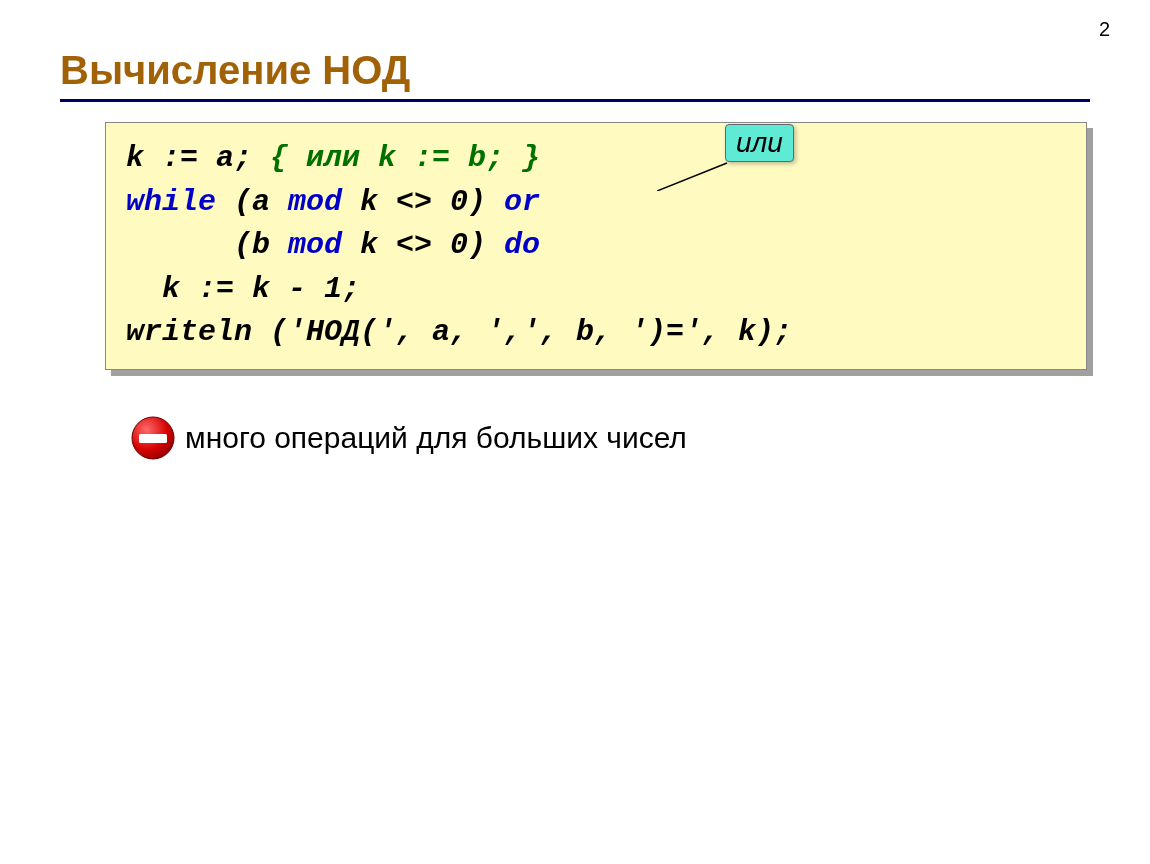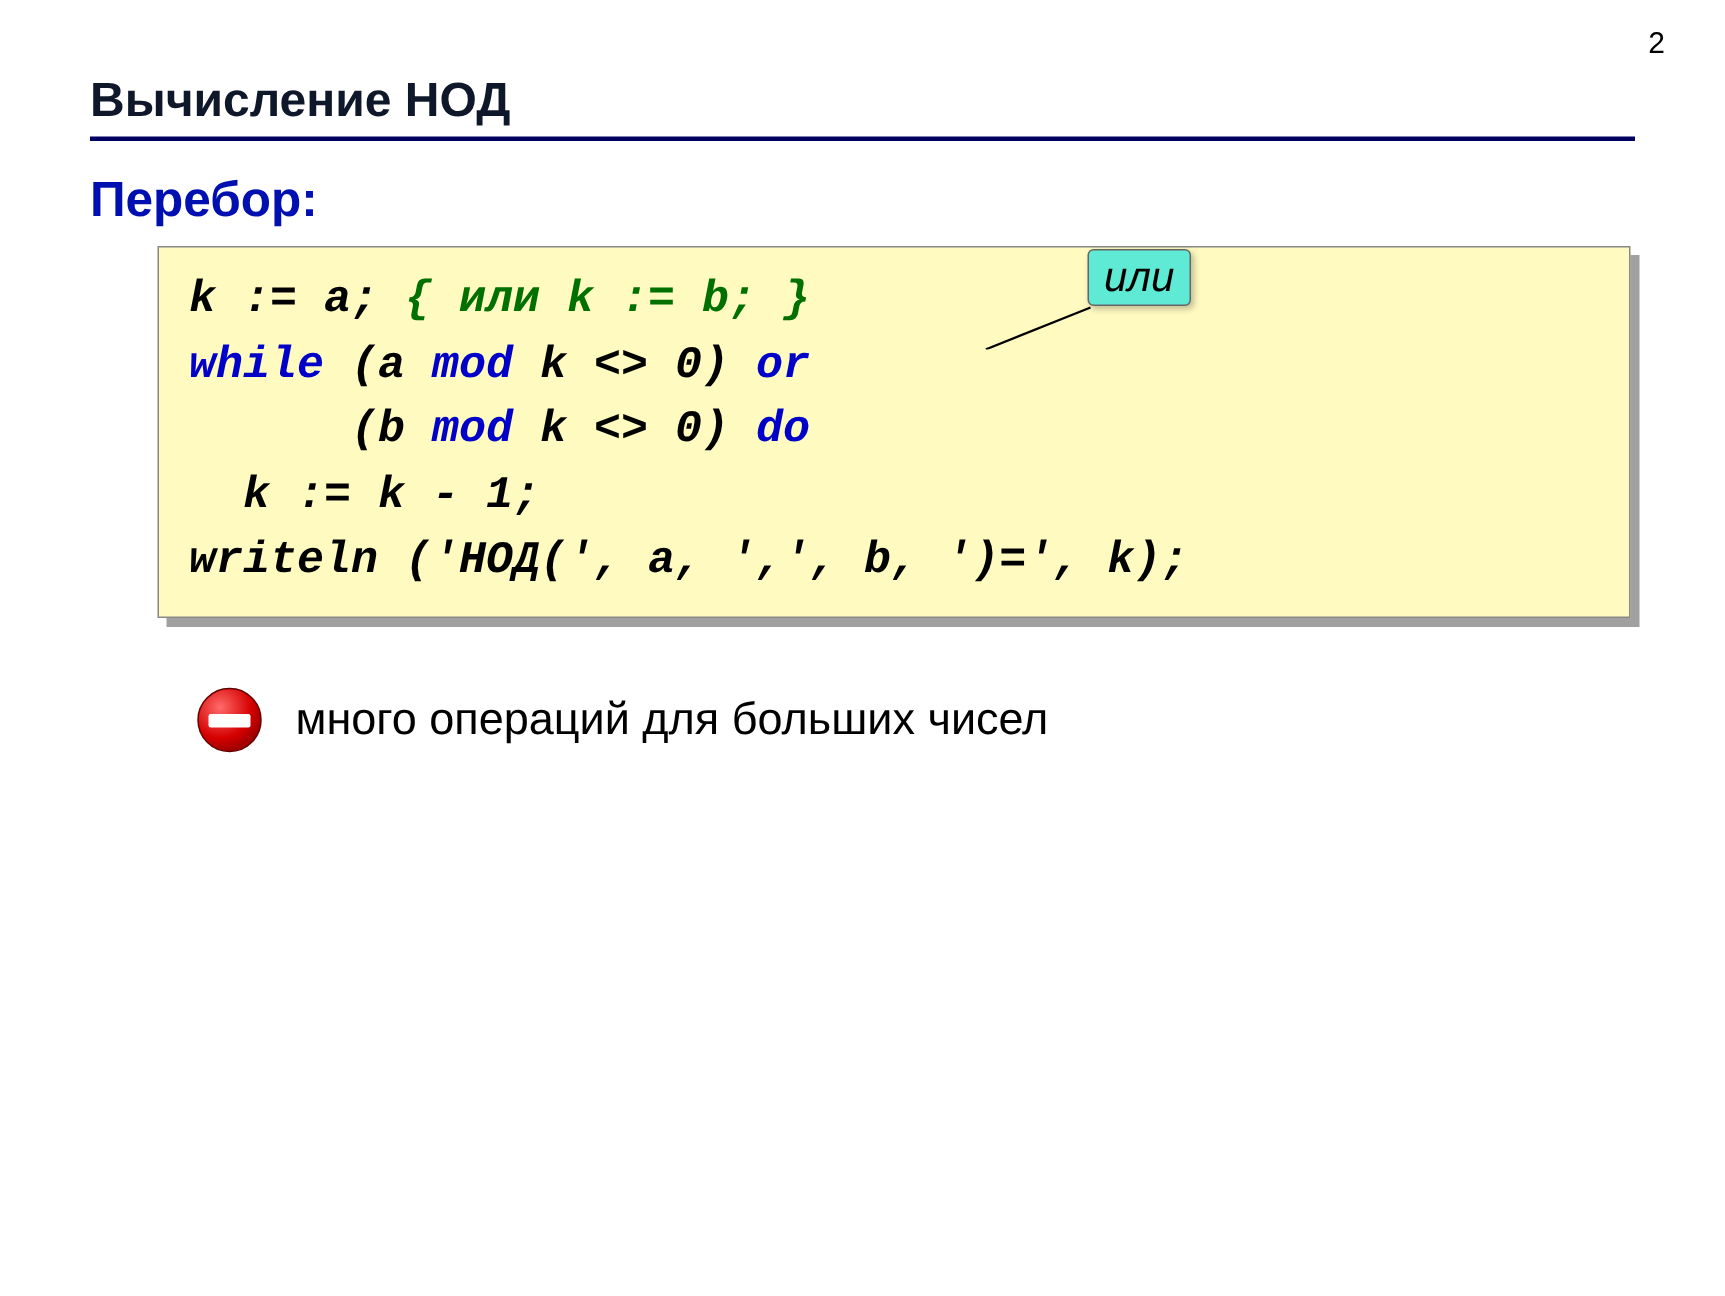--- a/index.html
+++ b/index.html
@@ -19,23 +19,23 @@
     position: absolute;
     top: 18px;
     right: 40px;
     font-size: 20px;
     color: #000;
   }
   .slide {
     padding: 48px 60px 0 60px;
   }
   .title {
-    font-size: 32px;
+    font-size: 40px;
     font-weight: bold;
-    color: #0f172a;
+    color: #a16207;
     padding-bottom: 6px;
     border-bottom: 3px solid #000060;
     margin-bottom: 20px;
   }
   .def {
     font-size: 33px;
     line-height: 1.35;
     margin-bottom: 18px;
   }
   .def-term {
@@ -104,41 +104,40 @@
     width: 78px;
     height: 30px;
     pointer-events: none;
   }
   .note {
     margin-top: 45px;
     margin-left: 70px;
     font-size: 30px;
     display: flex;
     align-items: center;
-    gap: 21px;
+    gap: 9px;
   }
   .no-entry {
     width: 46px;
     height: 46px;
     position: relative;
     flex-shrink: 0;
   }
   .no-entry svg { display:block; }
 </style>
 </head>
 <body>
 
 <div class="page-num">2</div>
 
 <div class="slide">
 
   <div class="title">Вычисление НОД</div>
 
 
-  <div class="section">Перебор:</div>
 
   <div class="code-wrap">
     <div class="code-shadow"></div>
     <div class="code-box"><span>k := a; </span><span class="cm">{ или k := b; }</span>
 <span class="kw">while</span><span> (a </span><span class="kw">mod</span><span> k &lt;&gt; 0) </span><span class="kw">or</span>
 <span>      (b </span><span class="kw">mod</span><span> k &lt;&gt; 0) </span><span class="kw">do</span>
 <span>  k := k - 1;</span>
 <span>writeln ('НОД(', a, ',', b, ')=', k);</span></div>
 
     <svg class="callout-line" viewBox="0 0 78 30">

